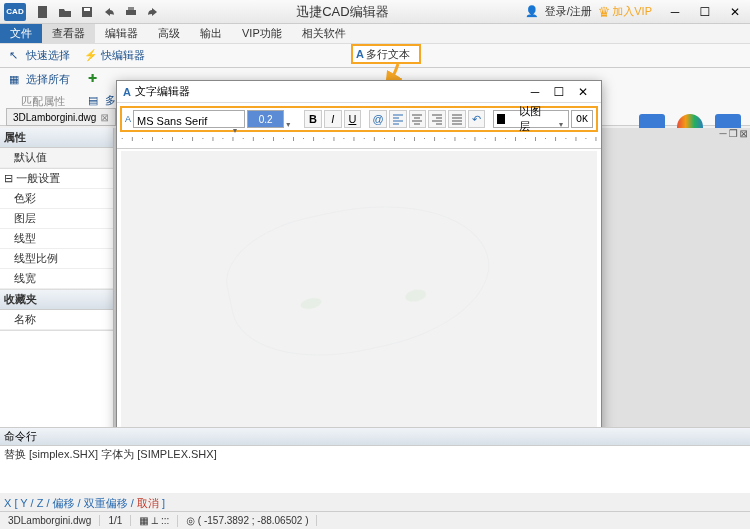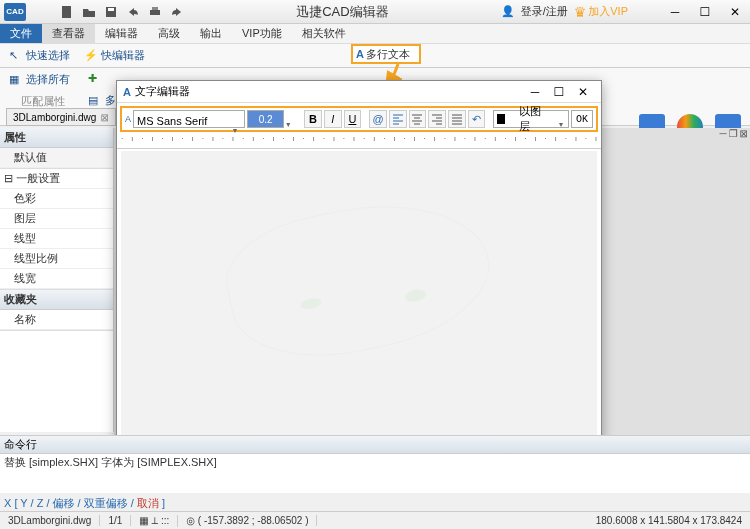--- a/index.html
+++ b/index.html
@@ -1,17 +1,17 @@
 <!DOCTYPE html>
 <html><head>
 <meta charset="utf-8">
 <style>
 * { margin: 0; padding: 0; box-sizing: border-box; font-family: "Microsoft YaHei", Arial, sans-serif; }
 body { width: 750px; height: 529px; background: #f0f0f0; position: relative; overflow: hidden; font-size: 11px; }
-.titlebar { height: 24px; background: linear-gradient(#fafafa,#e8e8e8); display: flex; align-items: center; border-bottom: 1px solid #ccc; gap: 24px; }
+.titlebar { height: 24px; background: linear-gradient(#fafafa,#e8e8e8); display: flex; align-items: center; border-bottom: 1px solid #ccc; }
 .titlebar .cad-icon { width: 22px; height: 18px; background: #2b6cb0; color: #fff; font-size: 8px; font-weight: bold; display: flex; align-items: center; justify-content: center; margin: 0 4px; border-radius: 2px; }
 .titlebar .tb-icons { display: flex; gap: 8px; margin-left: 6px; }
 .titlebar .tb-icons span { width: 14px; height: 14px; display: inline-block; }
 .titlebar .title { flex: 1; text-align: center; font-size: 13px; color: #333; font-weight: normal; }
 .titlebar .auth { display: flex; align-items: center; gap: 6px; margin-right: 8px; color: #333; font-size: 11px; }
 .titlebar .vip { color: #f5a623; display: flex; align-items: center; gap: 2px; }
 .titlebar .crown { color: #f5a623; font-size: 14px; }
 .titlebar .winbtns { display: flex; }
 .titlebar .winbtns div { width: 30px; height: 22px; display: flex; align-items: center; justify-content: center; font-size: 12px; }
 .menubar { height: 20px; background: #f4f4f4; display: flex; border-bottom: 1px solid #ddd; }
@@ -24,21 +24,21 @@
 .ticon { width: 14px; height: 14px; display: inline-block; }
 .multiline-highlight { position: absolute; left: 351px; top: 0; width: 70px; height: 20px; border: 2px solid #f6a623; display: flex; align-items: center; gap: 2px; padding: 0 3px; background: #fff; font-size: 11px; color: #2a5; }
 .bigpanel { position: absolute; right: 4px; top: 44px; display: flex; gap: 2px; }
 .bigbtn { width: 36px; display: flex; flex-direction: column; align-items: center; gap: 2px; font-size: 10px; color: #333; padding: 2px; }
 .bigbtn .bi { width: 26px; height: 26px; border-radius: 3px; }
 .leftcol { position: absolute; left: 0; top: 108px; width: 114px; height: 370px; background: #fff; border-right: 1px solid #ccc; }
 .filetab { position: absolute; left: 6px; top: 108px; height: 18px; background: #eee; border: 1px solid #bbb; padding: 1px 6px; font-size: 10px; display: flex; align-items: center; gap: 4px; }
 .propsec { border-bottom: 1px solid #ddd; }
 .propsec .hdr { background: linear-gradient(#f0f4f8,#d8e0e8); padding: 2px 4px; font-size: 11px; font-weight: bold; color: #333; border-bottom: 1px solid #ccc; }
 .propsec .row { padding: 2px 4px 2px 14px; font-size: 11px; color: #333; border-bottom: 1px solid #eee; }
-.cmdline { position: absolute; left: 0; right: 0; bottom: 36px; height: 58px; background: #fff; border-top: 1px solid #ccc; margin-top: 36px; }
+.cmdline { position: absolute; left: 0; right: 0; bottom: 36px; height: 66px; background: #fff; border-top: 1px solid #ccc; margin-top: 36px; }
 .cmdline .hdr { background: linear-gradient(#f0f4f8,#d8e0e8); padding: 1px 4px; font-size: 11px; border-bottom: 1px solid #ccc; }
 .cmdline .line { padding: 1px 4px; font-size: 11px; color: #333; }
 .bottomtabs { position: absolute; left: 4px; bottom: 18px; font-size: 11px; color: #2b6cb0; }
 .bottomtabs span.cancel { color: #c0392b; }
 .statusbar { position: absolute; left: 0; right: 0; bottom: 0; height: 18px; background: #f0f0f0; border-top: 1px solid #ccc; display: flex; align-items: center; font-size: 10px; color: #333; }
 .statusbar .seg { padding: 0 8px; border-right: 1px solid #ccc; }
 .statusbar .flex { flex: 1; }
 .editor-dialog { position: absolute; left: 116px; top: 80px; width: 486px; height: 396px; background: #fff; border: 1px solid #888; box-shadow: 0 3px 12px rgba(0,0,0,0.35); }
 .editor-dialog .dlgtitle { height: 22px; background: #fff; display: flex; align-items: center; padding: 0 6px; border-bottom: 1px solid #ddd; font-size: 11px; }
 .editor-dialog .dlgtitle .t { flex: 1; }
@@ -274,14 +274,13 @@
   <span>双重偏移</span> / 
   <span class="cancel">取消</span> ]
 </div>
 
 <div class="statusbar">
   <div class="seg">3DLamborgini.dwg</div>
   <div class="seg">1/1</div>
   <div class="seg">▦ ⟂ :::</div>
   <div class="seg">◎ <span>( -157.3892 ; -88.06502 )</span></div>
   <div class="flex"></div>
-  <div class="seg" style="border:none">180.6008 x 141.5804 x 173.8424</div>
 </div>
 
 </body></html>

